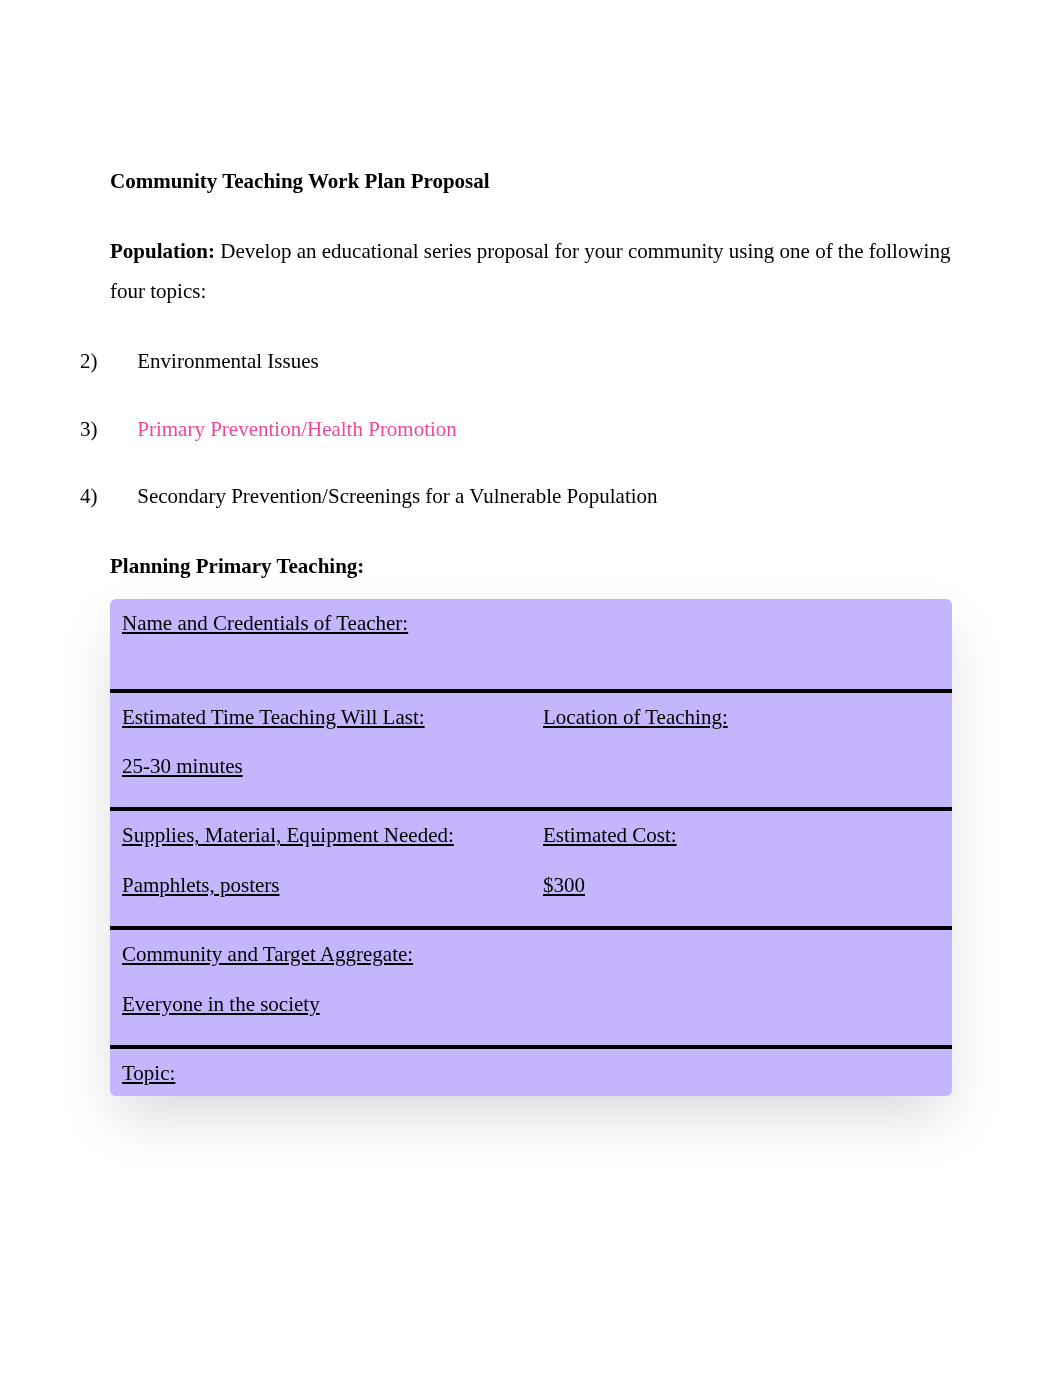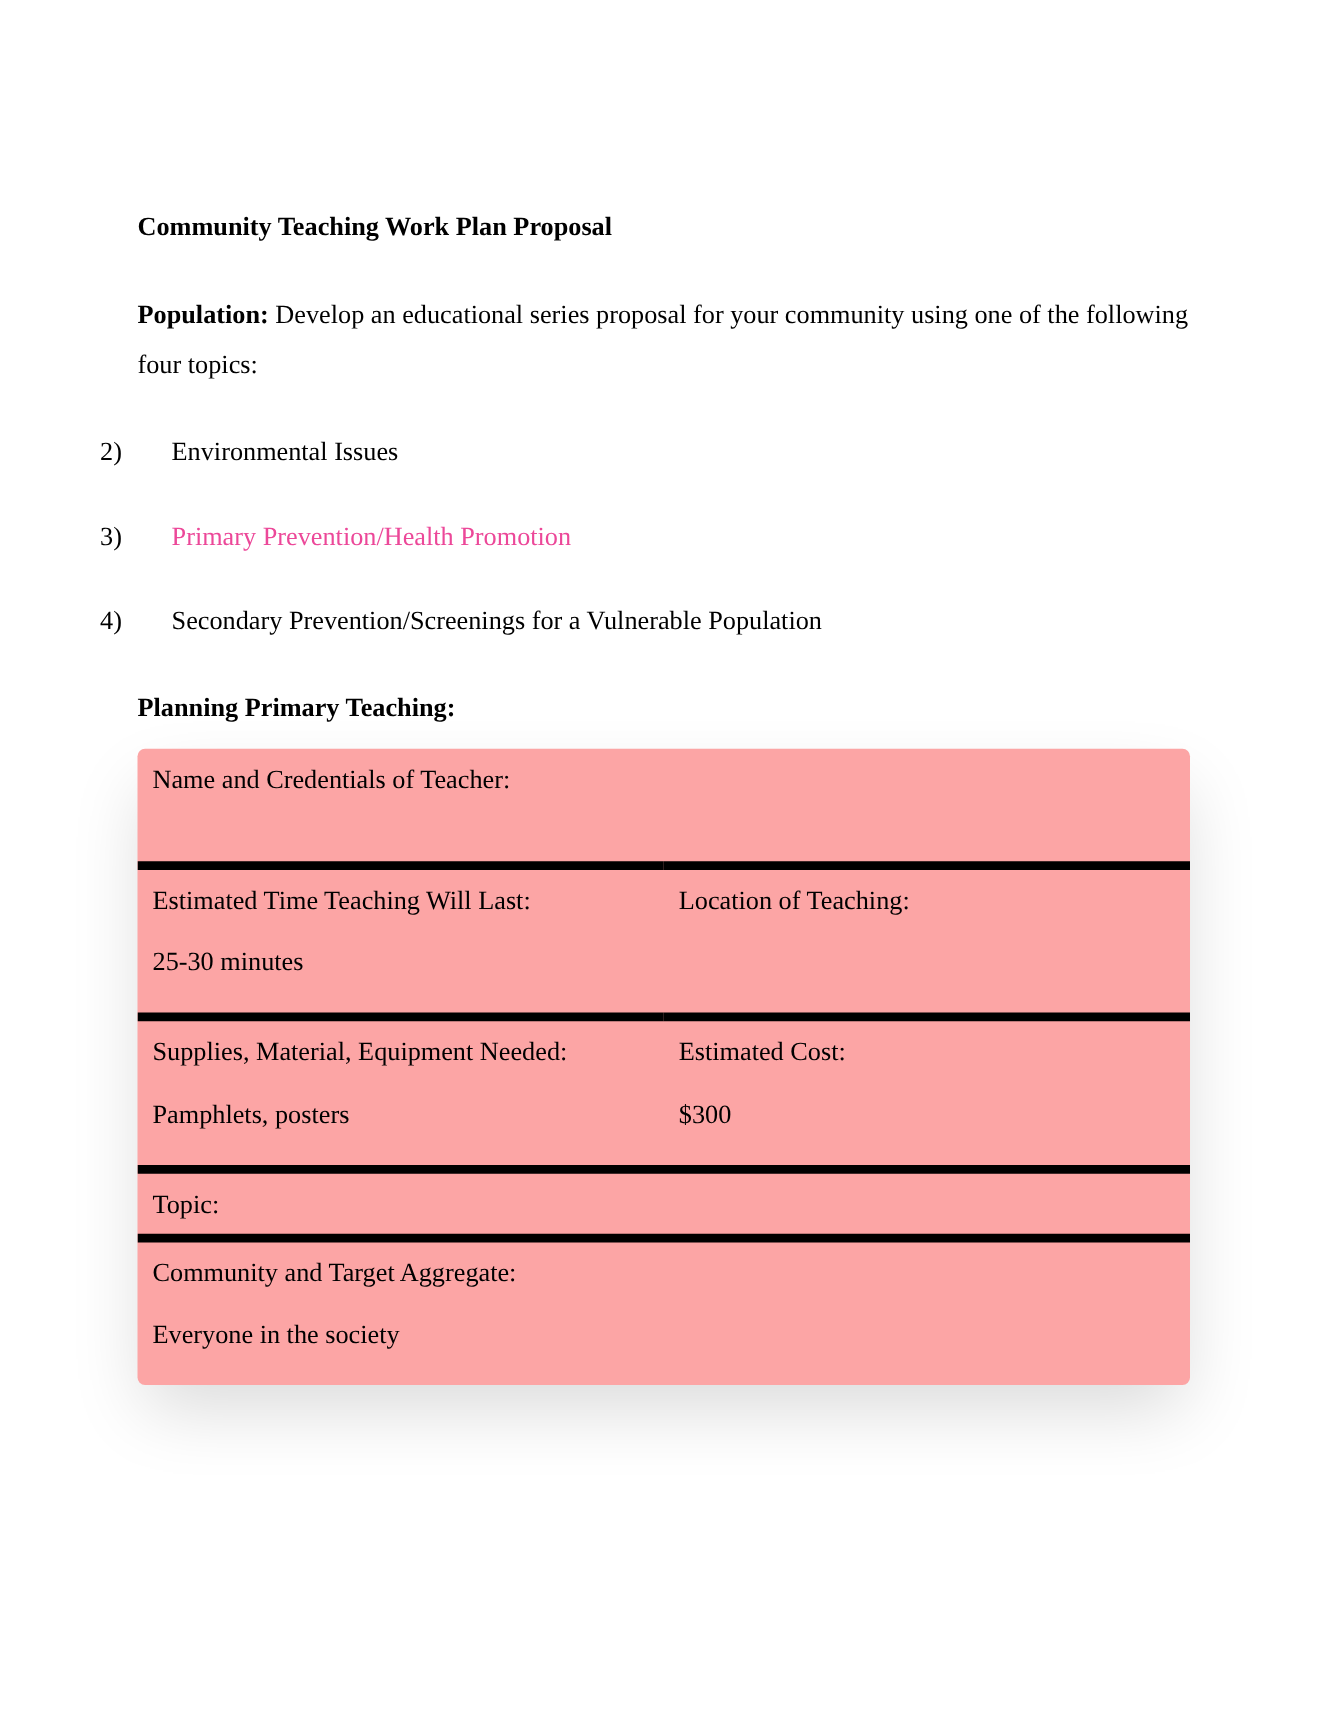--- a/index.html
+++ b/index.html
@@ -19,30 +19,31 @@
     .directions .label { font-weight: bold; }
     .list { list-style: none; padding-left: 0; margin-bottom: 30px; }
     .list li { margin-bottom: 28px; padding-left: 30px; text-indent: -30px; }
     .list li .num { display: inline-block; width: 22px; }
     .red { color: #ec4899; }
     .planning { font-weight: bold; margin-bottom: 12px; }
     .tbl {
       width: 100%;
       border-collapse: separate;
       border-spacing: 0;
-      background: #fca5a5;
+      background: #c4b5fd;
       box-shadow: 0 25px 55px -6px rgba(0,0,0,0.15);
       border-radius: 6px;
       overflow: hidden;
       line-height: 1.4;
+      text-decoration: underline;
     }
     .tbl td {
       padding: 10px 12px 26px 12px;
       vertical-align: top;
-      border-top: 7px solid #000000;
+      border-top: 4px solid #000000;
     }
     .tbl tr:first-child td { border-top: none; padding-bottom: 50px; }
     .cell-label { display:block; margin-bottom: 20px; }
     .last-cell { padding-bottom: 8px !important; }
     .bottom-fade {
       position: absolute;
       left: 0; right: 0; bottom: 0;
       height: 120px;
       background: linear-gradient(to bottom, rgba(255,255,255,0), rgba(255,255,255,1));
       pointer-events: none;
@@ -95,26 +96,26 @@
     <td>
       <span class="cell-label">Supplies, Material, Equipment Needed:</span>
       <span>Pamphlets, posters</span>
     </td>
     <td>
       <span class="cell-label">Estimated Cost:</span>
       <span>$300</span>
     </td>
   </tr>
   <tr>
-    <td colspan="2" class="last-cell">
-      <span>Topic:</span>
+    <td colspan="2">
+      <span class="cell-label">Community and Target Aggregate:</span>
+      <span>Everyone in the society</span>
     </td>
   </tr>
   <tr>
-    <td colspan="2">
-      <span class="cell-label">Community and Target Aggregate:</span>
-      <span>Everyone in the society</span>
+    <td colspan="2" class="last-cell">
+      <span>Topic:</span>
     </td>
   </tr>
 </tbody>
   </table>
 
 <div class="bottom-fade"></div>
 
 </body></html>

